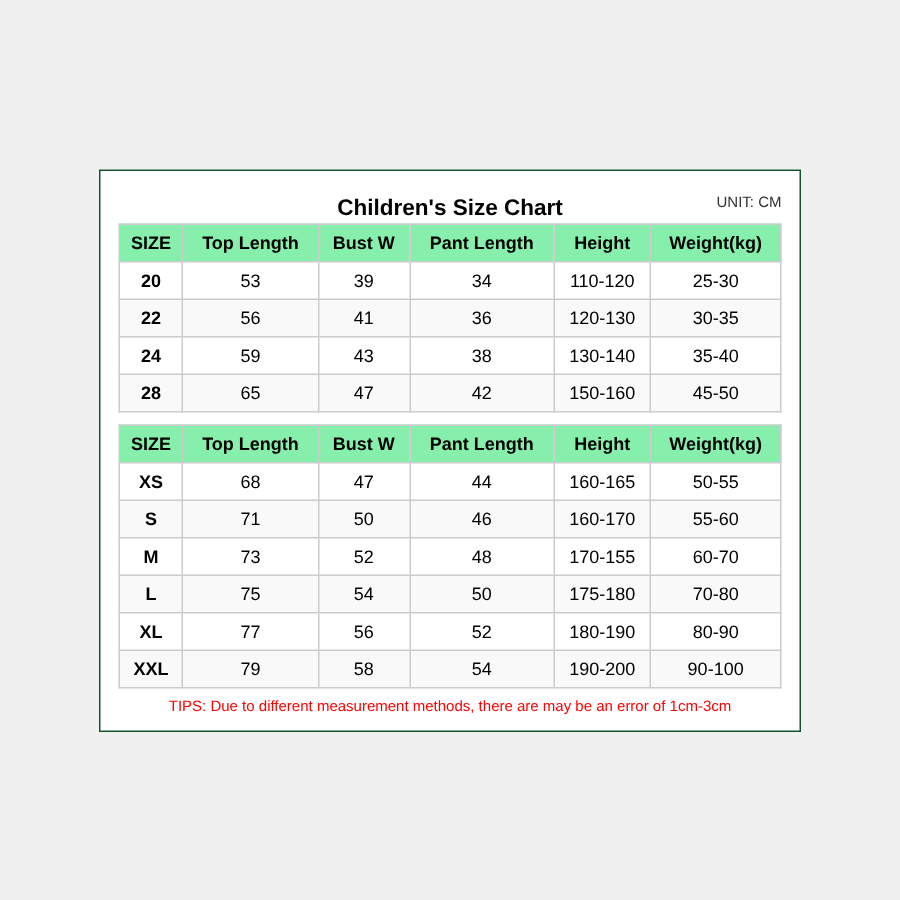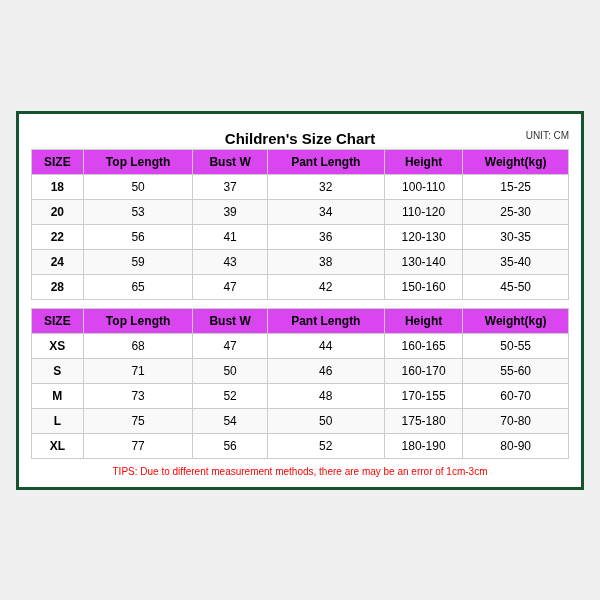--- a/index.html
+++ b/index.html
@@ -8,22 +8,22 @@
       background: #f0f0f0;
       display: flex;
       justify-content: center;
       align-items: center;
       width: 600px;
       height: 600px;
       overflow: hidden;
     }
     .chart-container {
       background: #fff;
-      border: 3px solid #14532d;
-      width: 568px;
+      border: 1px solid #14532d;
+      width: 468px;
       padding: 10px 12px 10px 12px;
     }
     .section-title {
       text-align: center;
       font-size: 15px;
       font-weight: bold;
       padding: 6px 0 2px 0;
       position: relative;
     }
     .unit-label {
@@ -39,21 +39,21 @@
       width: 100%;
       border-collapse: collapse;
       font-size: 12px;
     }
     th, td {
       border: 1px solid #ccc;
       text-align: center;
       padding: 5px 3px;
     }
     thead th {
-      background-color: #d946ef;
+      background-color: #86efac;
       font-weight: bold;
       font-size: 12px;
     }
     tbody tr:nth-child(even) {
       background-color: #f9f9f9;
     }
     tbody td:first-child {
       font-weight: bold;
     }
     .tips {
@@ -80,28 +80,20 @@
       <tr>
         <th>SIZE</th>
         <th>Top Length</th>
         <th>Bust W</th>
         <th>Pant Length</th>
         <th>Height</th>
         <th>Weight(kg)</th>
       </tr>
     </thead>
     <tbody id="children-tbody">
-        <tr>
-          <td>18</td>
-          <td>50</td>
-          <td>37</td>
-          <td>32</td>
-          <td>100-110</td>
-          <td>15-25</td>
-        </tr>
         <tr>
           <td>20</td>
           <td>53</td>
           <td>39</td>
           <td>34</td>
           <td>110-120</td>
           <td>25-30</td>
         </tr>
         <tr>
           <td>22</td>
@@ -177,17 +169,25 @@
           <td>70-80</td>
         </tr>
         <tr>
           <td>XL</td>
           <td>77</td>
           <td>56</td>
           <td>52</td>
           <td>180-190</td>
           <td>80-90</td>
         </tr>
+        <tr>
+          <td>XXL</td>
+          <td>79</td>
+          <td>58</td>
+          <td>54</td>
+          <td>190-200</td>
+          <td>90-100</td>
+        </tr>
       </tbody>
   </table>
 
   <div class="tips">TIPS: Due to different measurement methods, there are may be an error of 1cm-3cm</div>
 </div>
 
 </body></html>

